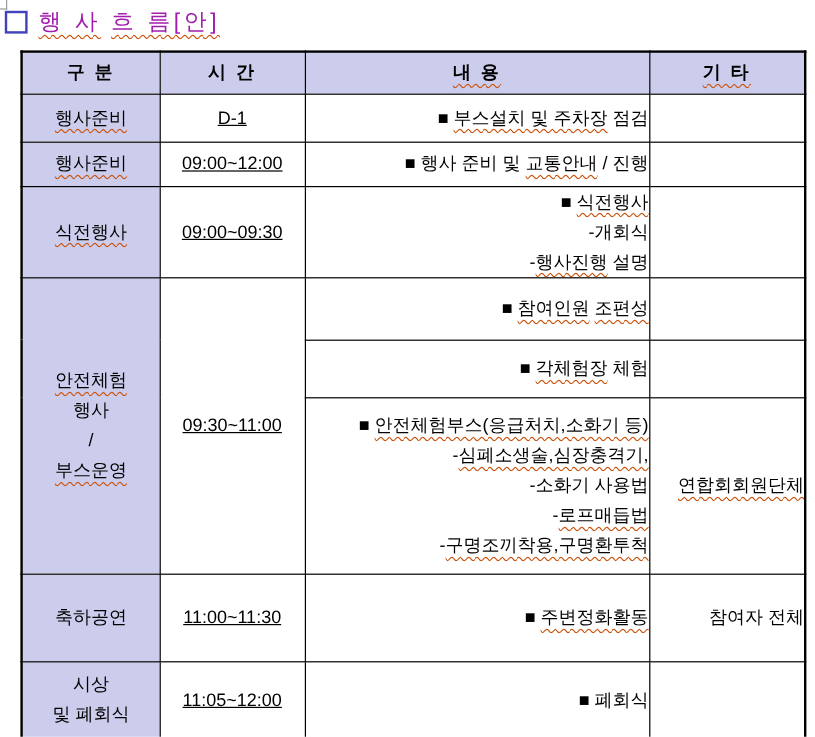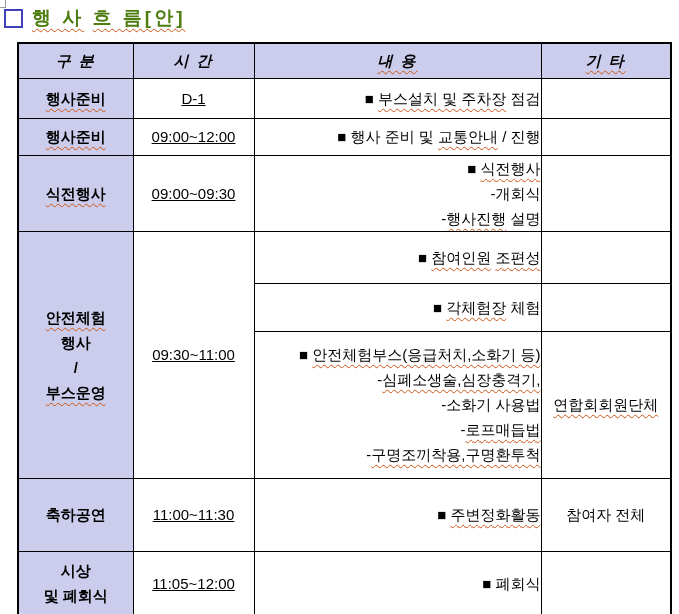--- a/index.html
+++ b/index.html
@@ -4,44 +4,44 @@
 <style>
   html,body{margin:0;padding:0;}
   body{
     width:679px;height:614px;position:relative;background:#ffffff;
     font-family:"Liberation Sans","DejaVu Sans",sans-serif;
     color:#000;overflow:hidden;
   }
   
   .artifact{position:absolute;left:0;top:0;width:5px;height:7px;border:1px solid #9a9a9a;border-left:none;border-top:none;background:#fff;}
   
-  .title{position:absolute;left:4px;top:5px;display:flex;align-items:center;color:#4d7c0f;font-weight:bold;font-size:19px;letter-spacing:3px;white-space:pre;}
+  .title{position:absolute;left:4px;top:5px;display:flex;align-items:center;color:#a21caf;font-weight:normal;font-size:19px;letter-spacing:3px;white-space:pre;}
   .title .boxglyph{display:inline-block;width:15px;height:15px;border:2px solid #4141bd;margin-right:9px;background:#fff;}
   
   table.sched{
     position:absolute;left:17px;top:42px;width:653px;
     border-collapse:collapse;table-layout:fixed;
     border:2px solid #000;
   }
   table.sched td{border:1px solid #000;padding:0;vertical-align:middle;font-size:15px;overflow:hidden;}
   td.hd{background:#ccccec;text-align:center;font-weight:bold;font-size:16px;letter-spacing:2px;}
-  td.cat{background:#ccccec;text-align:center;font-weight:bold;}
+  td.cat{background:#ccccec;text-align:center;font-weight:normal;}
   td.time{text-align:center;text-decoration:underline;}
   td.content{text-align:right;padding-left:10px;}
-  td.etc{text-align:center;padding-left:5px;margin-top:33px;}
+  td.etc{text-align:right;padding-left:5px;margin-top:33px;}
   .line{display:block;white-space:pre;line-height:25px;}
   td.cat .line{text-align:center;}
   .wavy{
     text-decoration-line:underline;
     text-decoration-style:wavy;
     text-decoration-color:#cc5511;
     text-decoration-thickness:1px;
     text-underline-offset:4px;
   }
-  tr.rh{height:35px;font-style:italic;} tr.r1{height:40px;} tr.r2{height:37px;} tr.r3{height:73px;}
+  tr.rh{height:35px;} tr.r1{height:40px;} tr.r2{height:37px;} tr.r3{height:73px;}
   tr.r4a{height:52px;} tr.r4b{height:48px;padding-left:32px;} tr.r4c{height:147px;}
   tr.r5{height:73px;} tr.r6{height:65px;}
 </style>
 </head>
 <body>
 
 <div class="artifact"></div>
 
 <div class="title">
   <span class="boxglyph"></span>

